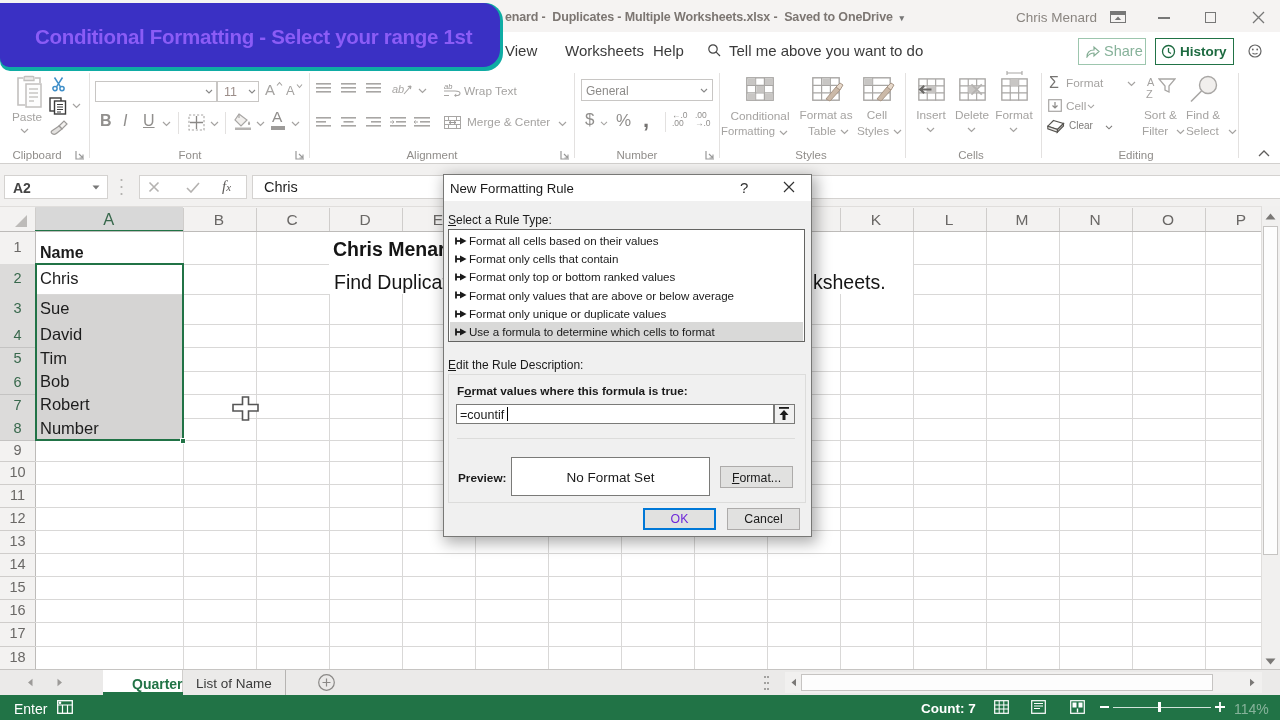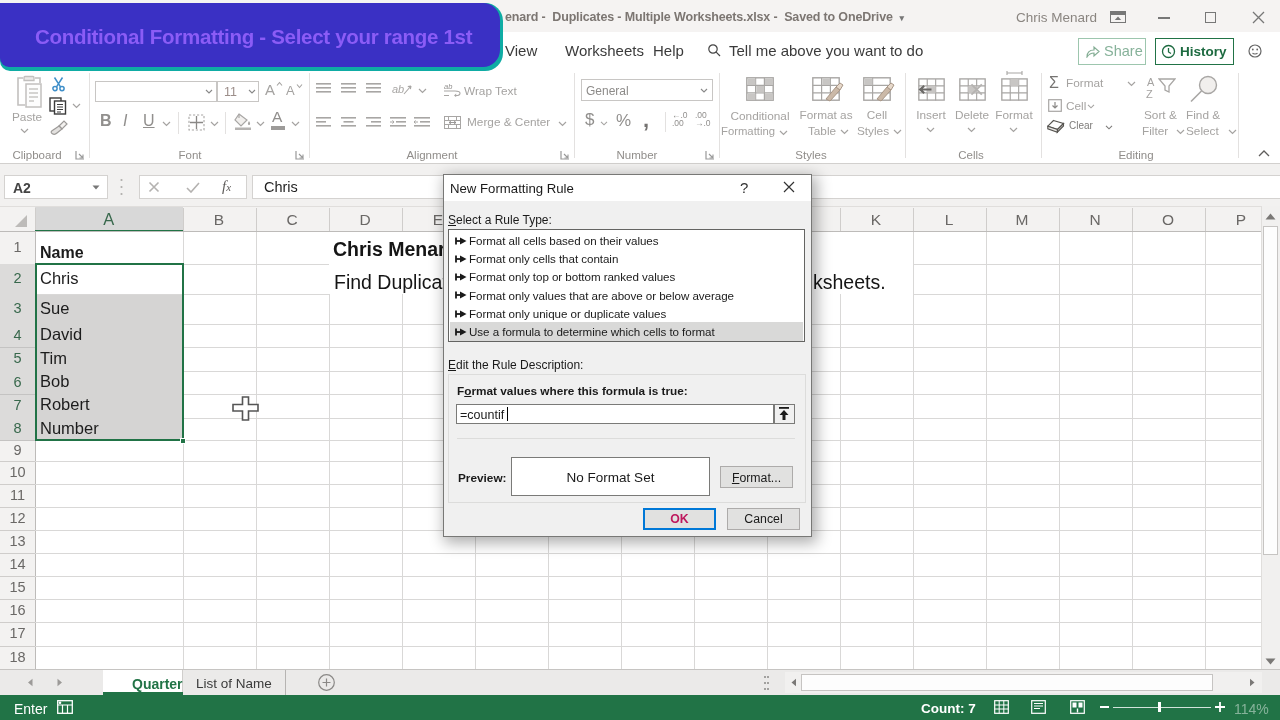--- a/index.html
+++ b/index.html
@@ -647,17 +647,17 @@
     <rect x="1" y="0" width="10" height="1.8" fill="#1a1a1a"></rect>
     <path d="M6 3 L10.5 8 L7.5 8 L7.5 13 L4.5 13 L4.5 8 L1.5 8 Z" fill="#1a1a1a"></path>
   </svg>
 <div class="abs" style="left:457px;top:437.5px;width:338px;height:1px;background:#dcdcdb;"></div>
 <div class="t" style="left:458px;top:471px;font-size:11.8px;color:#1a1a1a;font-weight:bold;">Preview:</div>
 <div class="abs" style="left:511px;top:457px;width:199px;height:39px;background:#fff;border:1px solid #7a7a78;"></div>
 <div class="t" style="left:610.5px;top:469.5px;font-size:13.5px;color:#1a1a1a;font-weight:normal;transform:translateX(-50%);">No Format Set</div>
 <div class="abs" style="left:720px;top:466px;width:73px;height:21.5px;background:#e1e1e0;border:1px solid #adabaa;"></div>
 <div class="t" style="left:756.5px;top:470.5px;font-size:12.3px;color:#1a1a1a;font-weight:normal;transform:translateX(-50%);"><u>F</u>ormat...</div>
 <div class="abs" style="left:643px;top:508px;width:73px;height:22px;background:#e1e1e0;border:2px solid #0078d7;"></div>
-<div class="t" style="left:679.5px;top:512px;font-size:12.3px;color:#be185d;font-weight:bold;transform:translateX(-50%);">OK</div>
+<div class="t" style="left:679.5px;top:512px;font-size:12.3px;color:#6d28d9;font-weight:normal;transform:translateX(-50%);">OK</div>
 <div class="abs" style="left:727px;top:508px;width:73px;height:22px;background:#e1e1e0;border:1px solid #adabaa;"></div>
 <div class="t" style="left:763.5px;top:512px;font-size:12.3px;color:#1a1a1a;font-weight:normal;transform:translateX(-50%);">Cancel</div>
 <div class="abs" style="left:0px;top:3px;width:503px;height:68px;background:#0faca4;border-radius:0 18px 18px 10px;"></div>
 <div class="abs" style="left:0px;top:3px;width:500px;height:64px;background:#3a30c4;border-radius:0 17px 17px 9px;"></div>
 <div class="t" style="left:35px;top:25px;font-size:20.5px;color:#8b5cf6;font-weight:bold;letter-spacing:-0.3px;">Conditional Formatting - Select your range 1st</div>
 </body></html>

